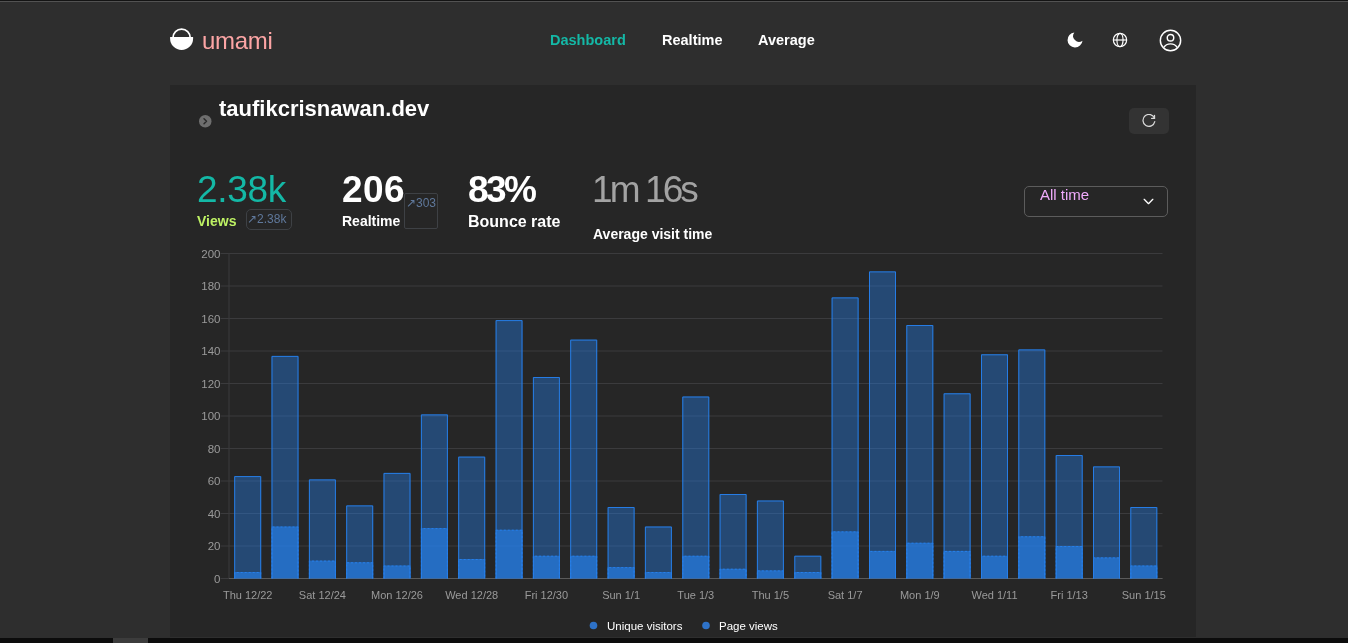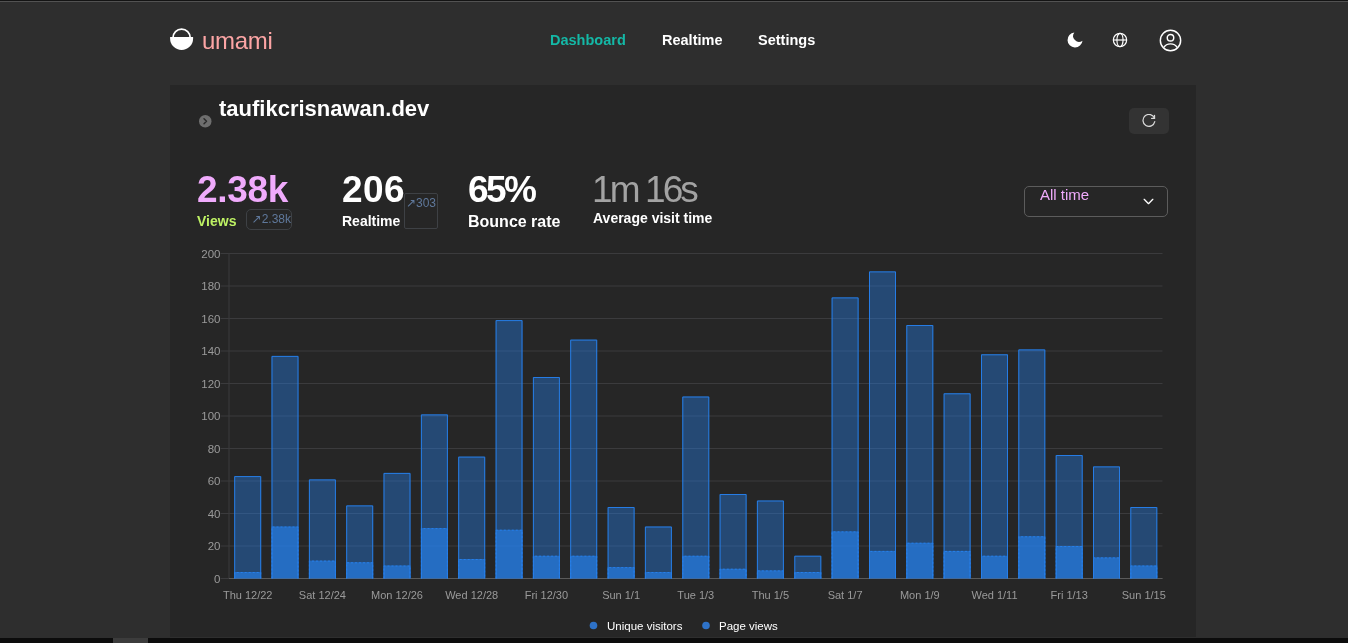--- a/index.html
+++ b/index.html
@@ -12,21 +12,21 @@
 
 <div class="abs" style="left:170px;top:85px;width:1026px;height:552px;background:#262626"></div>
 
 <svg width="26" height="26" viewBox="0 0 26 26" style="position:absolute;left:169px;top:25px">
 <circle cx="12.6" cy="12.8" r="8.6" fill="none" stroke="#fff" stroke-width="1.7"></circle>
 <path d="M1.1,11.9 L24.1,11.9 L24.1,13.4 A11.5,11.6 0 0 1 1.1,13.4 Z" fill="#fff"></path>
 </svg>
 <div class="abs" style="left:202px;top:27px;font-size:24px;color:#fca5a5;letter-spacing:-0.3px">umami</div>
 <div class="abs" style="left:550px;top:32px;font-size:14.5px;font-weight:bold;color:#14b8a6">Dashboard</div>
 <div class="abs" style="left:662px;top:32px;font-size:14.5px;font-weight:bold;color:#fff">Realtime</div>
-<div class="abs" style="left:758px;top:32px;font-size:14.5px;font-weight:bold;color:#fff">Settings</div>
+<div class="abs" style="left:758px;top:32px;font-size:14.5px;font-weight:bold;color:#fff">Average</div>
 <svg width="20" height="20" viewBox="0 0 24 24" style="position:absolute;left:1065px;top:30px">
 <path d="M21 12.79A9 9 0 1 1 11.21 3 7 7 0 0 0 21 12.79z" fill="#fff"></path>
 </svg>
 <svg width="16" height="16" viewBox="0 0 24 24" fill="none" stroke="#fff" stroke-width="1.8" style="position:absolute;left:1112px;top:32px">
 <circle cx="12" cy="12" r="10"></circle>
 <ellipse cx="12" cy="12" rx="4.6" ry="10"></ellipse>
 <path d="M2 12h20"></path>
 </svg>
 <svg width="23" height="23" viewBox="0 0 24 24" fill="none" stroke="#fff" stroke-width="1.5" style="position:absolute;left:1159px;top:29px">
 <circle cx="12" cy="12" r="10.6"></circle>
@@ -38,33 +38,33 @@
 <circle cx="7" cy="7" r="7" fill="#6e6e6e"></circle>
 <path d="M5.6 4.2 L8.4 7 L5.6 9.8" fill="none" stroke="#2a2a2a" stroke-width="1.6" stroke-linecap="round" stroke-linejoin="round"></path>
 </svg>
 <div class="abs" style="left:219px;top:96px;font-size:22px;font-weight:bold;color:#fff;letter-spacing:0px">taufikcrisnawan.dev</div>
 <div class="abs" style="left:1129px;top:108px;width:40px;height:26px;background:#333333;border-radius:5px"></div>
 <svg width="14" height="14" viewBox="0 0 24 24" fill="none" stroke="#d9d9d9" stroke-width="2.1" stroke-linecap="round" stroke-linejoin="round" style="position:absolute;left:1142px;top:114px">
 <path d="M21.5 7.5 A 10.2 10.2 0 1 0 21.9 13.2"></path>
 <path d="M21.5 2.5 v5 h-5"></path>
 </svg>
 
-<div class="abs" style="left:197px;top:169px;font-size:37px;font-weight:bold;color:#f0abfc;letter-spacing:-0.3px">2.38k</div>
+<div class="abs" style="left:197px;top:169px;font-size:37px;font-weight:normal;color:#14b8a6;letter-spacing:-0.3px">2.38k</div>
 <div class="abs" style="left:197px;top:213px;font-size:14px;font-weight:bold;color:#bef264">Views</div>
-<div class="abs" style="left:246px;top:209px;width:46px;height:21px;border:1px solid #3e4145;border-radius:5px;color:#5f789b;font-size:12px;line-height:19px;text-align:right">↗2.38k</div>
+<div class="abs" style="left:246px;top:209px;width:46px;height:21px;border:1px solid #3e4145;border-radius:5px;color:#5f789b;font-size:12px;line-height:19px;text-align:left">↗2.38k</div>
 
 <div class="abs" style="left:342px;top:169px;font-size:37px;font-weight:bold;color:#fff;letter-spacing:0.4px">206</div>
 <div class="abs" style="left:342px;top:213px;font-size:14px;font-weight:bold;color:#fff">Realtime</div>
 <div class="abs" style="left:404px;top:193px;width:34px;height:36px;border:1px solid #3e4145;border-radius:2px;color:#5f789b;font-size:12px;line-height:19px;text-align:center">↗303</div>
 
-<div class="abs" style="left:468px;top:169px;font-size:37px;font-weight:bold;color:#fff;letter-spacing:-2.6px">65%</div>
+<div class="abs" style="left:468px;top:169px;font-size:37px;font-weight:bold;color:#fff;letter-spacing:-2.6px">83%</div>
 <div class="abs" style="left:468px;top:213px;font-size:16px;font-weight:bold;color:#fff">Bounce rate</div>
 
 <div class="abs" style="left:592px;top:169px;font-size:37px;font-weight:normal;color:#a3a3a3;letter-spacing:-2.9px">1m 16s</div>
-<div class="abs" style="left:593px;top:210px;font-size:14px;font-weight:bold;color:#fff">Average visit time</div>
+<div class="abs" style="left:593px;top:226px;font-size:14px;font-weight:bold;color:#fff">Average visit time</div>
 
 <div class="abs" style="left:1024px;top:186px;width:144px;height:31px;border:1px solid #5c5c5c;border-radius:5px"></div>
 <div class="abs" style="left:1040px;top:186px;font-size:15px;color:#f0abfc">All time</div>
 <svg width="13" height="13" viewBox="0 0 24 24" fill="none" stroke="#fff" stroke-width="2.4" stroke-linecap="round" stroke-linejoin="round" style="position:absolute;left:1142px;top:195px">
 <path d="M4 8 L12 16 L20 8"></path>
 </svg>
 
 <svg width="1348" height="643" viewBox="0 0 1348 643" style="position:absolute;left:0;top:0;font-family:'Liberation Sans',sans-serif;">
 <line x1="220.5" y1="578.5" x2="1162.5" y2="578.5" stroke="#3b3b3d" stroke-width="1"></line>
 <text x="220.5" y="582.5" text-anchor="end" font-size="11.5" fill="#9a9a9a">0</text>

